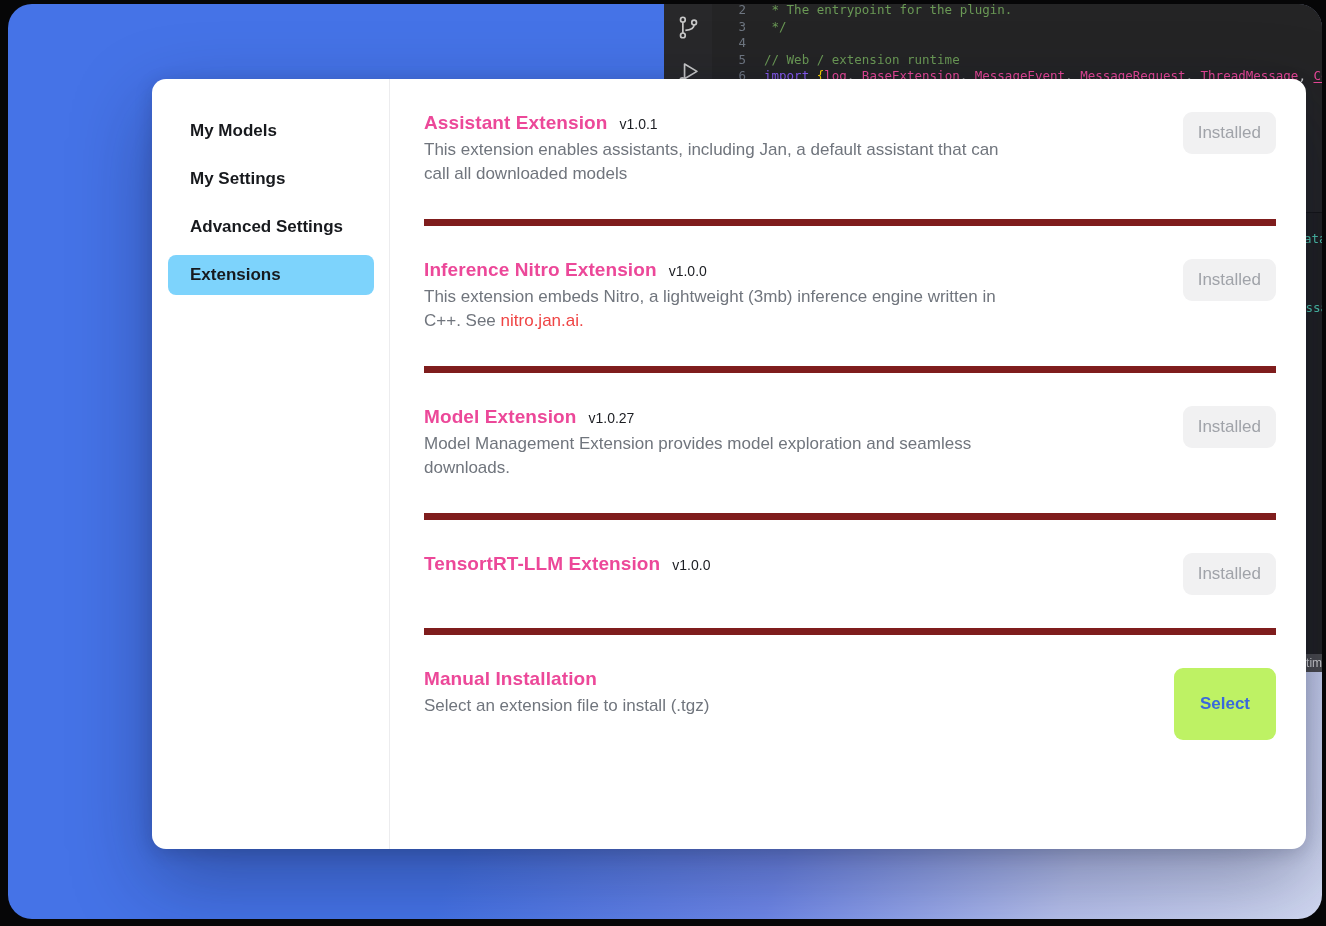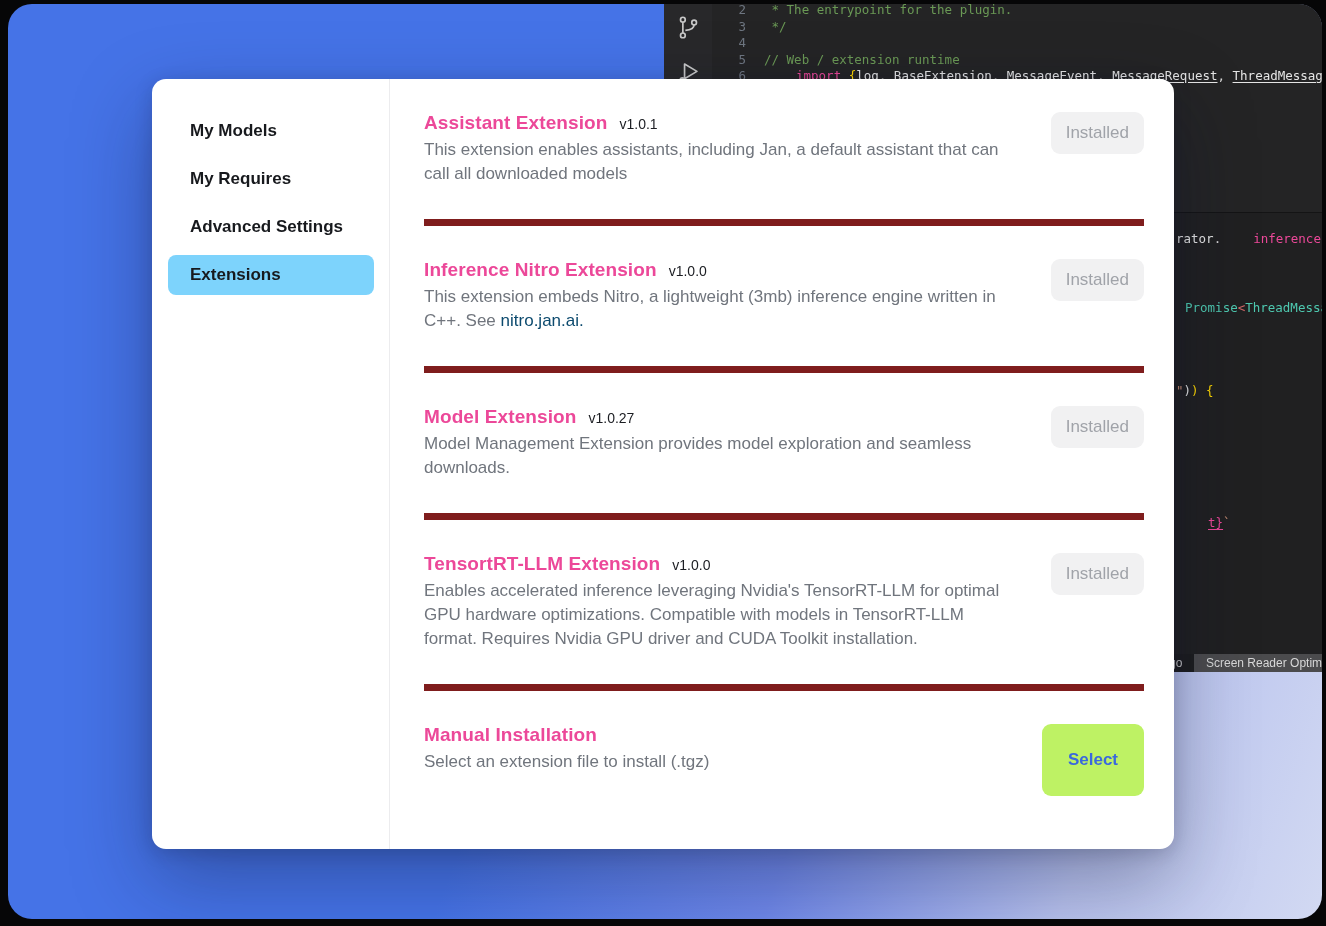--- a/index.html
+++ b/index.html
@@ -28,59 +28,59 @@
 
   .code-area { position:absolute; left:48px; top:-2px; right:0; }
   .code-line { display:flex; height:16.5px; line-height:16.5px; white-space:pre; }
   .ln { width:34px; text-align:right; color:#6e7681; flex:0 0 34px; }
   .lt { padding-left:18px; }
 
   .frag { position:absolute; white-space:pre; line-height:16px; }
 
   .c-comment { color:#6a9955; }
   .c-punct   { color:#d4d4d4; }
-  .c-kw      { color:#ec4899;margin-left:32px; }
-  .c-ident   { color:#e5e5e5; }
+  .c-kw      { color:#8b5cf6; }
+  .c-ident   { color:#ec4899; }
   .c-type    { color:#4ec9b0; }
   .c-str     { color:#ce9178; }
   .c-yellow  { color:#ffd700; }
   .c-mag     { color:#d16969; }
   .c-u       { text-decoration:underline; text-underline-offset:2px; }
 
   .status-bar { position:absolute; left:0; right:0; bottom:0; height:18px;
     background:#1d1d1e; display:flex; align-items:center;
     font-family:"Liberation Sans","DejaVu Sans",sans-serif; font-size:12px; color:#c8c8c8; }
   .status-item-left { position:absolute; left:505px; top:2px; }
   .status-item-hl { position:absolute; left:530px; top:0; height:18px; right:-40px;
     background:#4b4b4d; color:#d8d8d8; display:flex; align-items:center; padding:0 12px;
     white-space:nowrap; }
 
   
   .modal {
-    position:absolute; left:144px; top:75px; width:1022px; height:770px;
+    position:absolute; left:144px; top:75px; width:1154px; height:770px;
     background:#ffffff; border-radius:14px;
     box-shadow:0 30px 80px rgba(15,20,50,.35), 0 4px 18px rgba(15,20,50,.18);
     display:flex; overflow:hidden;
   }
   .modal-sidebar { width:238px; flex:0 0 238px; border-right:1px solid #ececee;
     padding:32px 15px 0 16px; }
   .side-item { padding:10px 22px; margin-bottom:8px; border-radius:8px;
     font-size:17px; font-weight:bold; color:#17191d; cursor:pointer; }
   .side-item.active { background:#7dd3fc; }
 
   .modal-content { flex:1; padding:0 30px 0 34px; overflow:hidden; }
   .ext-row { display:flex; justify-content:space-between; align-items:flex-start;
     padding:33px 0 33px; }
   .ext-row + .ext-row { border-top:7px solid #7f1d1d; }
   .ext-info { width:585px; }
   .ext-title { display:flex; align-items:baseline; }
   .ext-name { font-size:19px; font-weight:bold; color:#ec4899; letter-spacing:.1px; }
   .ext-version { font-size:14px; color:#1b1d22; margin-left:12px; }
   .ext-desc { margin-top:4px; font-size:17px; line-height:24px; color:#70757d; }
-  .ext-link { color:#0c4a6e; text-decoration:none; cursor:pointer;text-align:right; }
+  .ext-link { color:#ef4444; text-decoration:none; cursor:pointer;text-align:right; }
 
   .btn { border:none; border-radius:9px; font-size:17px; padding:11px 15px;
     font-family:inherit; cursor:pointer; white-space:nowrap; }
   .btn-installed { background:#f1f1f2; color:#a0a3a9; font-weight:500; }
   .btn-select { background:#bef264; color:#3a68dd; font-weight:bold; padding:26px 26px; }
 </style>
 </head>
 <body>
 
 <div class="window">
@@ -121,21 +121,21 @@
     <div class="status-bar">
       <span class="status-item-left">go</span>
       <span class="status-item-hl">Screen Reader Optimize</span>
     </div>
   </div>
 
   <div class="modal">
 
     <div class="modal-sidebar">
       <div class="side-item">My Models</div>
-      <div class="side-item">My Requires</div>
+      <div class="side-item">My Settings</div>
       <div class="side-item">Advanced Settings</div>
       <div class="side-item active">Extensions</div>
     </div>
 
     <div class="modal-content">
 
       <div class="ext-row">
         <div class="ext-info">
           <div class="ext-title">
             <span class="ext-name">Assistant Extension</span>
@@ -167,21 +167,20 @@
         </div>
         <button class="btn btn-installed">Installed</button>
       </div>
 
       <div class="ext-row">
         <div class="ext-info">
           <div class="ext-title">
             <span class="ext-name">TensortRT-LLM Extension</span>
             <span class="ext-version">v1.0.0</span>
           </div>
-          <div class="ext-desc">Enables accelerated inference leveraging Nvidia's TensorRT-LLM for optimal GPU hardware optimizations. Compatible with models in TensorRT-LLM format. Requires Nvidia GPU driver and CUDA Toolkit installation.</div>
         </div>
         <button class="btn btn-installed">Installed</button>
       </div>
 
       <div class="ext-row">
         <div class="ext-info">
           <div class="ext-title">
             <span class="ext-name">Manual Installation</span>
           </div>
           <div class="ext-desc">Select an extension file to install (.tgz)</div>

